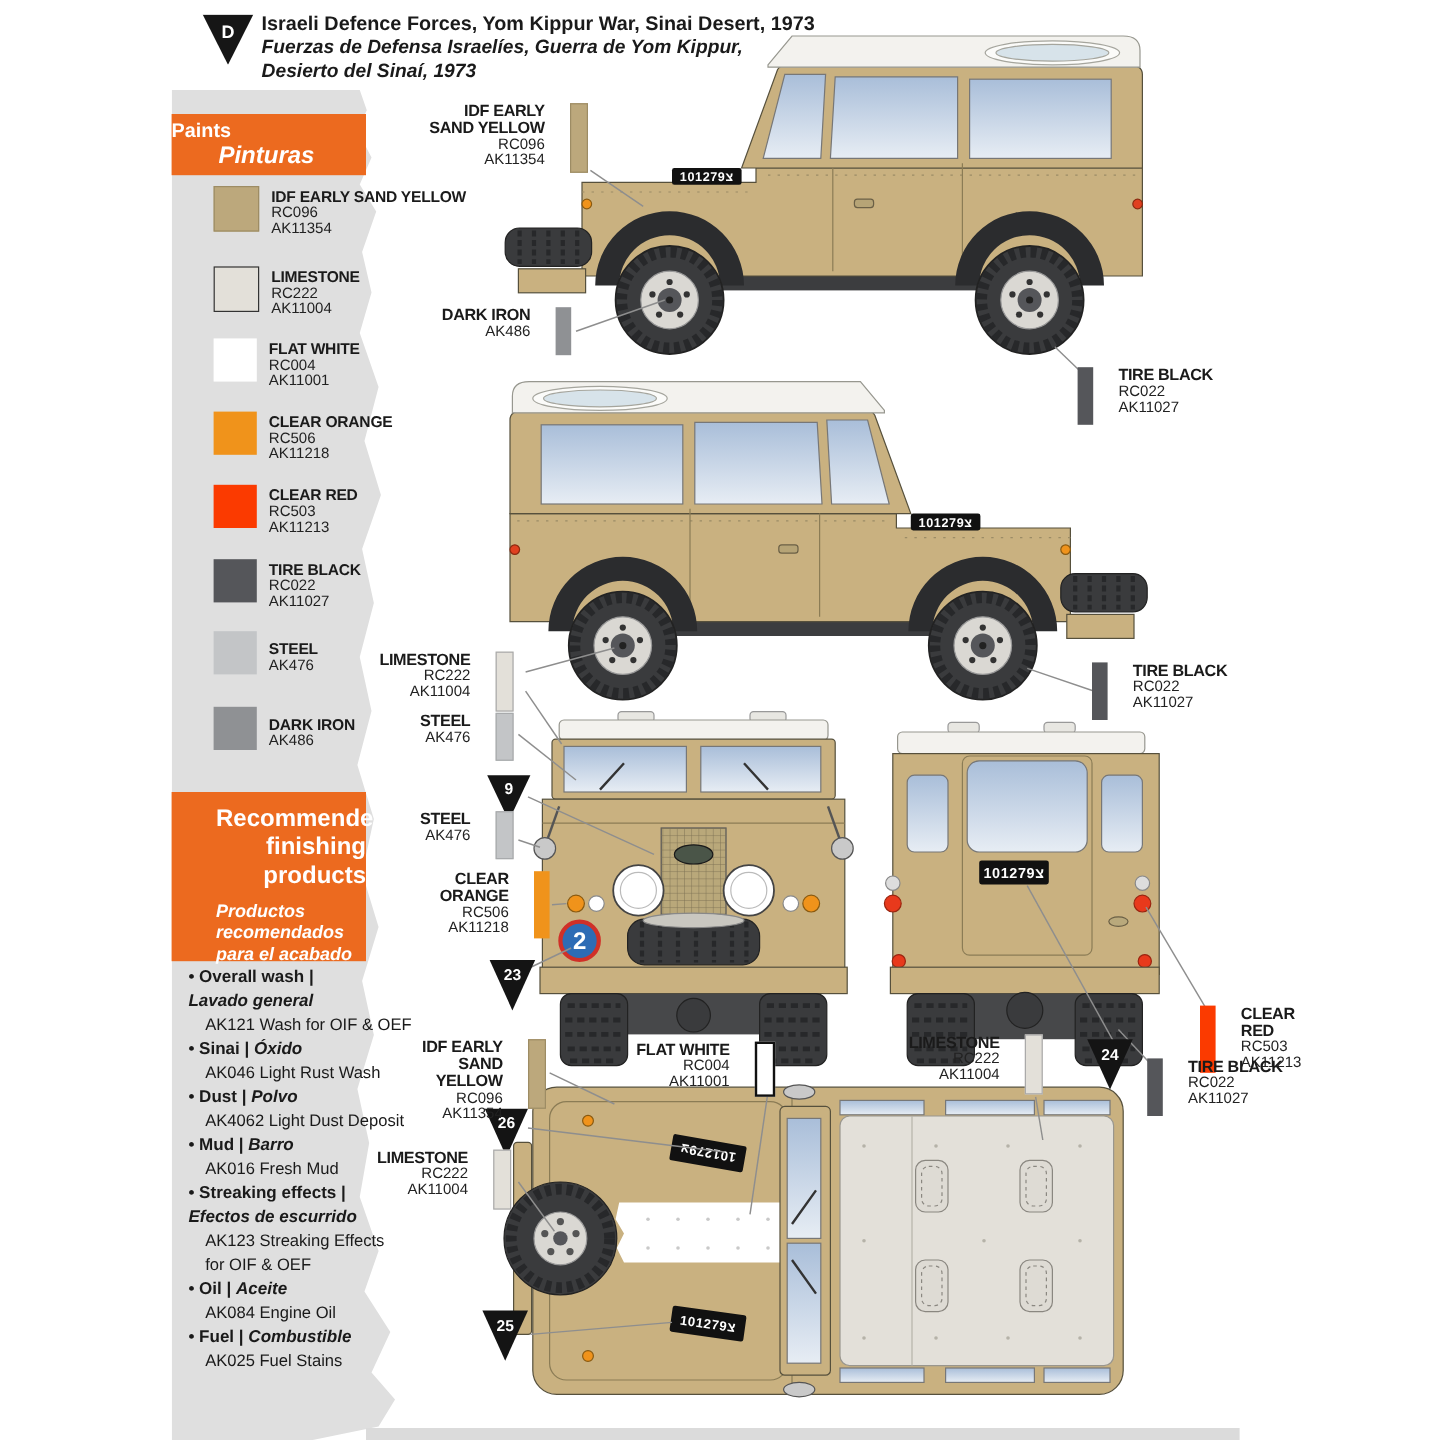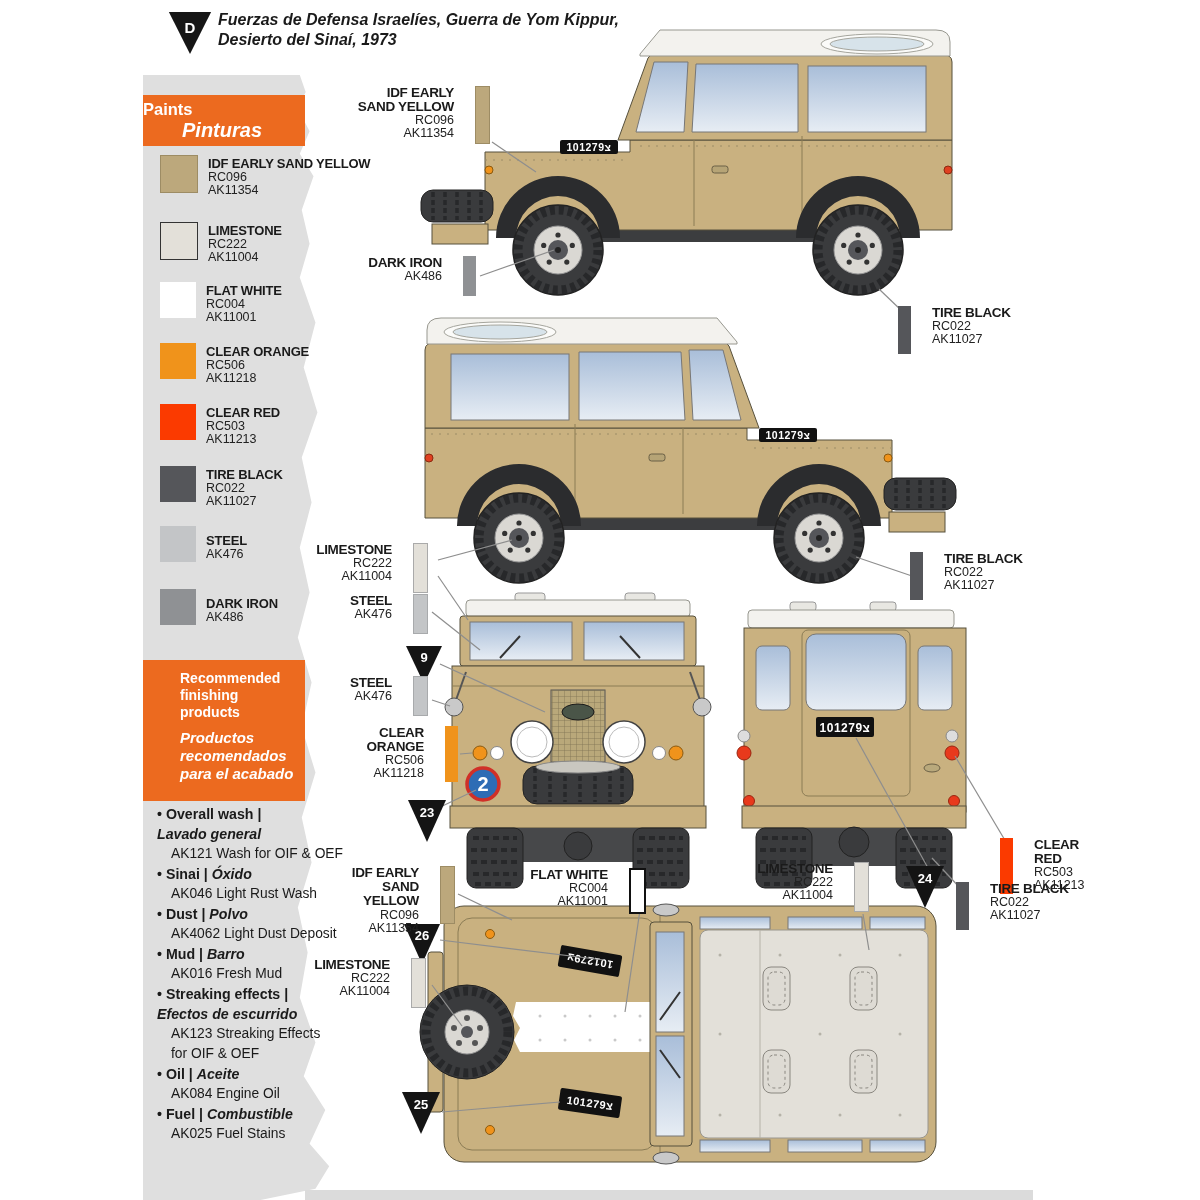--- a/index.html
+++ b/index.html
@@ -17,25 +17,25 @@
   #badge-d span{position:absolute;left:0;right:0;top:7px;text-align:center;color:#fff;font-weight:bold;font-size:15px;}
   #title{position:absolute;left:218px;top:10px;line-height:1.22;}
   #title .t1{font-size:16.5px;font-weight:bold;}
   #title .t2{font-size:16px;font-weight:bold;font-style:italic;}
   
   .obox{position:absolute;left:143px;width:162px;background:#EC6A1F;color:#fff;}
   #paints-box{top:95px;height:46px;padding-top:5px;}
   #paints-box .bt{font-size:16.5px;font-weight:bold;line-height:1.15;}
   #paints-box .bs{padding-left:39px;font-size:20px;font-weight:bold;font-style:italic;line-height:1.15;}
   #finish-box{top:660px;height:131px;padding-top:10px;}
-  #finish-box .bt{padding-left:37px;font-size:14px;font-weight:bold;line-height:1.2;}
+  #finish-box .bt{padding-left:37px;font-size:20px;font-weight:bold;line-height:1.2;text-align:right;}
   #finish-box .bs{padding-left:37px;font-size:15px;font-weight:bold;font-style:italic;line-height:1.2;}
   #finish-box .gap{height:9px;}
   
-  .paint-row{position:absolute;left:160px;display:flex;gap:10px;}
+  .paint-row{position:absolute;left:178px;display:flex;gap:10px;}
   .paint-row .sw{width:36px;height:36px;flex:0 0 auto;}
   .paint-row .txt{white-space:nowrap;line-height:1.05;padding-top:2px;}
   .paint-row .pn{font-weight:bold;font-size:13px;letter-spacing:-0.2px;}
   .paint-row .pc{font-size:12.5px;color:#222;}
   .paint-row.short .txt{padding-top:8px;}
   
   .callout{position:absolute;display:flex;gap:21px;line-height:1.05;}
   .callout .txt{flex:1;text-align:right;}
   .callout.rtl .txt{text-align:left;}
   .co-name{font-weight:bold;font-size:13.5px;letter-spacing:-0.3px;}
@@ -53,20 +53,21 @@
 <body>
 
 <div id="page">
   <div id="grey-panel"></div>
   <div id="bottom-bar"></div>
 
   <div id="badge-d">
       <span>D</span>
     </div>
   <div id="title">
+    <div class="t1">Israeli Defence Forces, Yom Kippur War, Sinai Desert, 1973</div>
     <div class="t2">Fuerzas de Defensa Israelíes, Guerra de Yom Kippur,</div>
     <div class="t2">Desierto del Sinaí, 1973</div>
   </div>
 
   <div class="obox" id="paints-box">
     <div class="bt">Paints</div>
     <div class="bs">Pinturas</div>
   </div>
 
   <div class="paint-row" style="top:155px">

